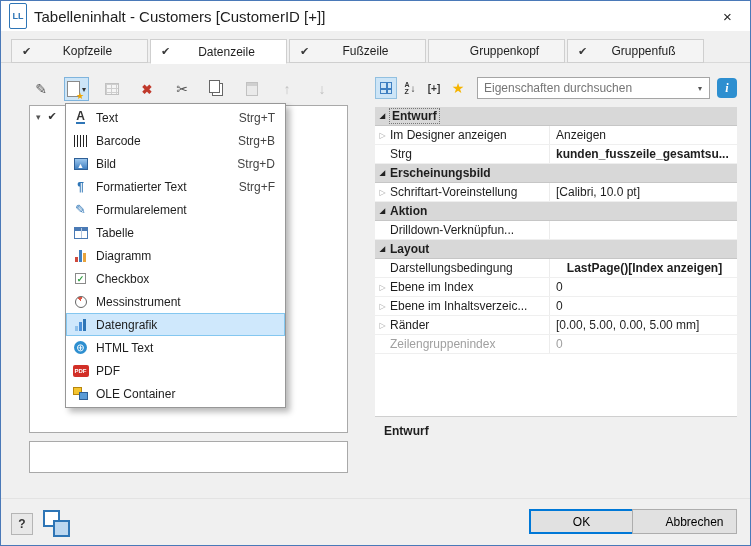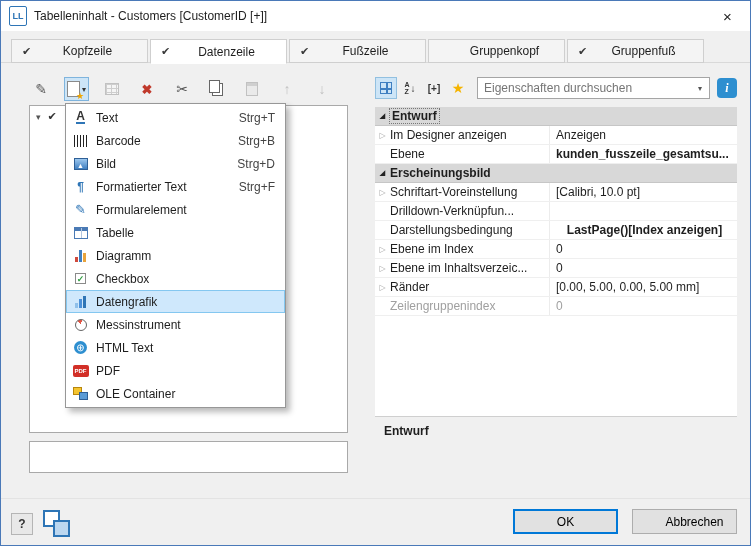--- a/index.html
+++ b/index.html
@@ -2,22 +2,22 @@
 <html><head>
 <meta charset="utf-8">
 <style>
   * { margin:0; padding:0; box-sizing:border-box; }
   html,body { width:751px; height:546px; }
   body { font-family:"Liberation Sans", sans-serif; font-size:12px; color:#1e1e1e; background:#fff; }
   .dialog { position:relative; width:751px; height:546px; background:#f0f0f0; border:1px solid #4a79b8; overflow:hidden; }
 
   
   .titlebar { position:absolute; left:0; top:0; right:0; height:30px; background:#fff; display:flex; align-items:center; padding-left:8px; }
-  .app-icon { width:18px; height:20px; border:1px solid #2e75b6; border-radius:2px; color:#2e75b6; font-size:9px; font-weight:bold; display:flex; align-items:center; justify-content:center; margin-right:7px; }
-  .wtitle { flex:1; font-size:12px; }
+  .app-icon { width:18px; height:26px; border:1px solid #2e75b6; border-radius:2px; color:#2e75b6; font-size:9px; font-weight:bold; display:flex; align-items:center; justify-content:center; margin-right:7px; }
+  .wtitle { flex:1; font-size:15px; }
   .close-btn { width:45px; height:30px; display:flex; align-items:center; justify-content:center; font-size:15px; color:#222; cursor:default; }
 
   
   .tabline { position:absolute; left:0; right:0; top:61px; border-top:1px solid #d9d9d9; }
   .tabstrip { position:absolute; left:10px; top:38px; display:flex; gap:2px; }
   .tab { width:137px; height:24px; display:flex; align-items:center; padding:0 10px; border:1px solid #cfcfcf; background:#f4f4f4; position:relative; z-index:2; }
   .tab.active { background:#fff; border-bottom-color:#fff; height:25px; }
   .tab .check { width:16px; color:#3a3a3a; font-size:11px; }
   .tab .tlabel { flex:1; text-align:center; }
 
@@ -101,21 +101,21 @@
   .flexv { justify-content:center; padding-right:4px; }
   .pdesc { height:76px; border-top:1px solid #cfcfcf; background:#f0f0f0; padding:7px 9px; font-weight:bold; }
 
   
   .footline { position:absolute; left:0; right:0; top:497px; border-top:1px solid #e3e3e3; }
   .help-btn { position:absolute; left:10px; top:512px; width:22px; height:22px; background:#e8e8e8; border:1px solid #b5b5b5; display:flex; align-items:center; justify-content:center; font-weight:bold; color:#333; }
   .layout-icon { position:absolute; left:40px; top:507px; width:30px; height:30px; }
   .layout-icon .l1 { position:absolute; left:2px; top:2px; width:17px; height:17px; border:2px solid #2e75b6; background:#fff; display:block; }
   .layout-icon .l2 { position:absolute; right:1px; bottom:1px; width:17px; height:17px; border:2px solid #2e75b6; background:#bcd7f0; display:block; }
   .btn { position:absolute; top:508px; width:105px; height:25px; background:#e1e1e1; border:1px solid #adadad; font-family:inherit; font-size:12px; }
-  .btn.ok { left:512px; border:2px solid #0078d7; }
+  .btn.ok { left:528px; border:2px solid #0078d7; }
   .btn.cancel { left:631px;padding-left:20px; }
 </style>
 </head>
 <body>
 
 <div class="dialog">
 
   <div class="titlebar">
     <div class="app-icon">
         <span>LL</span>
@@ -249,36 +249,36 @@
     </div>
     <div class="mitem">
       <span class="mi">
           <span class="ic-check">
             <span>✓</span>
           </span>
         </span>
       <span class="mlabel">Checkbox</span>
       <span class="mshort"></span>
     </div>
+    <div class="mitem">
+      <span class="mi">
+          <span class="ic-gauge"></span>
+        </span>
+      <span class="mlabel">Messinstrument</span>
+      <span class="mshort"></span>
+    </div>
     <div class="mitem selected">
       <span class="mi">
           <span class="ic-bars">
             <i class="h1 d-l"></i>
             <i class="h2 d-m"></i>
             <i class="h3 d-d"></i>
           </span>
         </span>
       <span class="mlabel">Datengrafik</span>
-      <span class="mshort"></span>
-    </div>
-    <div class="mitem">
-      <span class="mi">
-          <span class="ic-gauge"></span>
-        </span>
-      <span class="mlabel">Messinstrument</span>
       <span class="mshort"></span>
     </div>
     <div class="mitem">
       <span class="mi">
           <i class="ic-globe">⊕</i>
         </span>
       <span class="mlabel">HTML Text</span>
       <span class="mshort"></span>
     </div>
     <div class="mitem">
@@ -332,36 +332,44 @@
         <span class="tri">◢</span>
         <span class="hfocus">Entwurf</span>
       </div>
       <div class="prow">
         <span class="exp">▷</span>
         <span class="plabel">Im Designer anzeigen</span>
         <span class="pvalue">Anzeigen</span>
       </div>
       <div class="prow">
         <span class="exp"></span>
-        <span class="plabel">Ebene</span>
+        <span class="plabel">Strg</span>
         <span class="pvalue bold">kunden_fusszeile_gesamtsu...</span>
       </div>
       <div class="pheader">
         <span class="tri">◢</span>
         <span>Erscheinungsbild</span>
       </div>
       <div class="prow">
         <span class="exp">▷</span>
         <span class="plabel">Schriftart-Voreinstellung</span>
         <span class="pvalue">[Calibri, 10.0 pt]</span>
       </div>
+      <div class="pheader">
+        <span class="tri">◢</span>
+        <span>Aktion</span>
+      </div>
       <div class="prow">
         <span class="exp"></span>
         <span class="plabel">Drilldown-Verknüpfun...</span>
         <span class="pvalue"></span>
+      </div>
+      <div class="pheader">
+        <span class="tri">◢</span>
+        <span>Layout</span>
       </div>
       <div class="prow">
         <span class="exp"></span>
         <span class="plabel">Darstellungsbedingung</span>
         <span class="pvalue flexv">
           <span class="bold">LastPage()</span>
           <span class="bold">[Index anzeigen]</span>
         </span>
       </div>
       <div class="prow">

